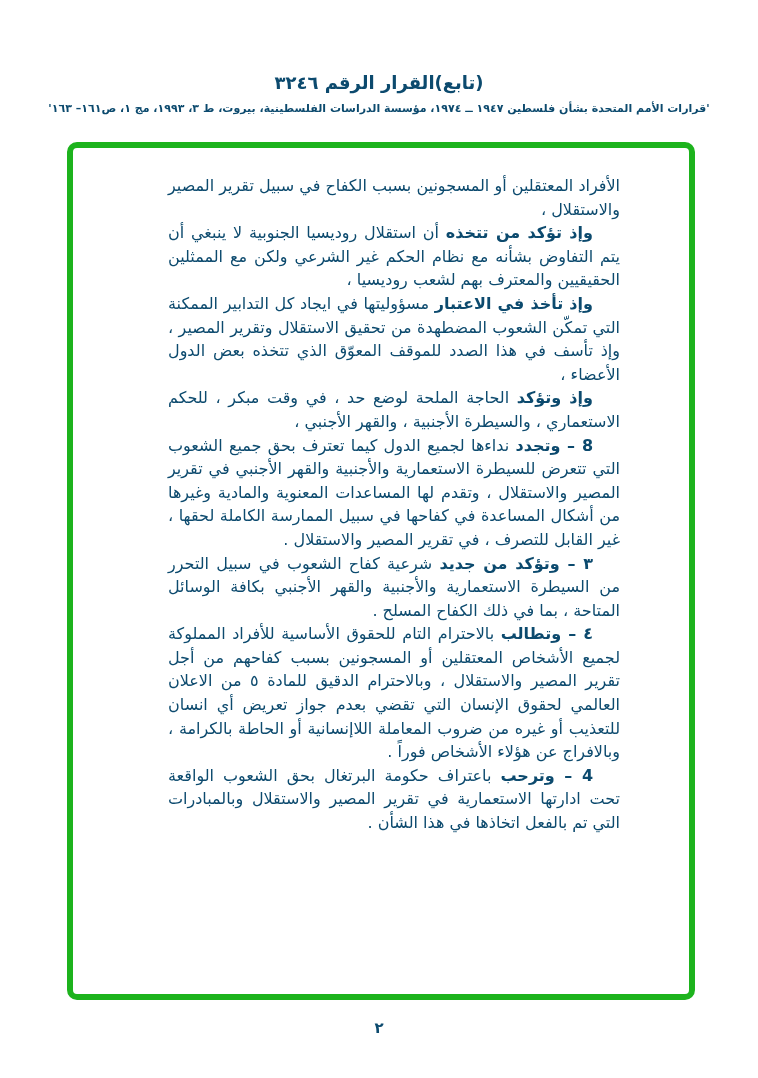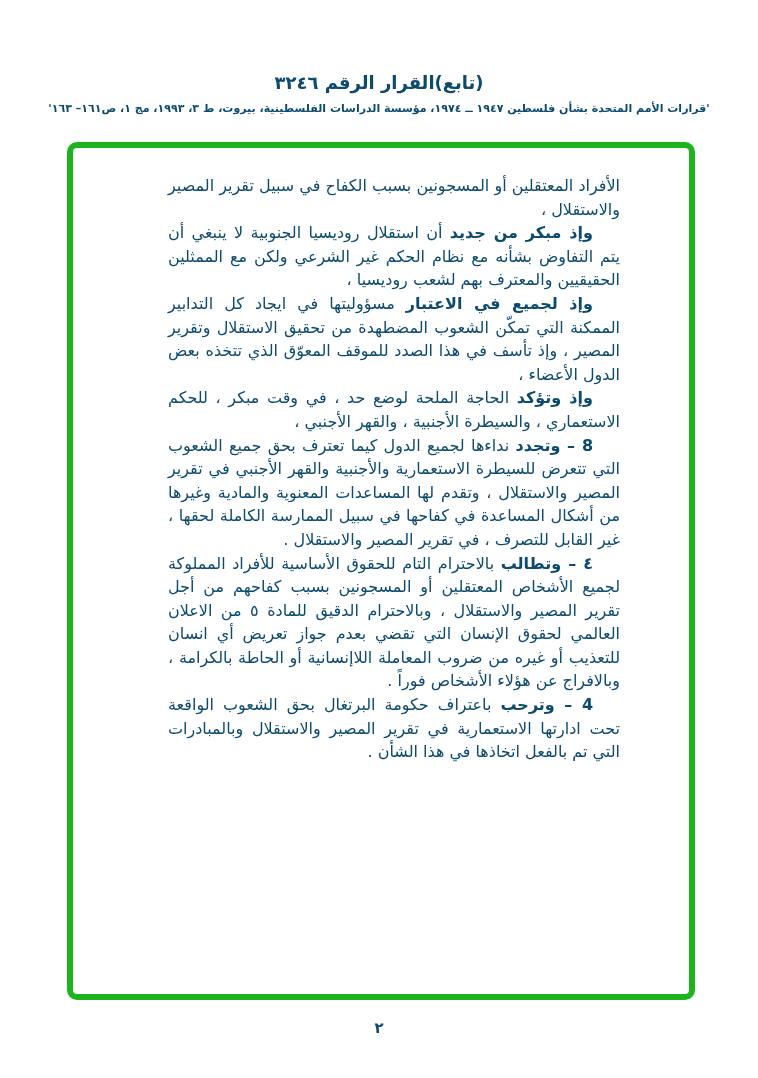--- a/index.html
+++ b/index.html
@@ -85,23 +85,24 @@
 <div class="page">
 
   <div class="doc-title">(تابع)القرار الرقم ٣٢٤٦</div>
 
   <div class="doc-source">'قرارات الأمم المتحدة بشأن فلسطين ١٩٤٧ ــ ١٩٧٤، مؤسسة الدراسات الفلسطينية، بيروت، ط ٣، ١٩٩٣، مج ١، ص١٦١– ١٦٣'</div>
 
   <div class="green-box"></div>
 
   <div class="text-block" id="paragraphs-container">
       <p class="para no-indent">الأفراد المعتقلين أو المسجونين بسبب الكفاح في سبيل تقرير المصير والاستقلال ،</p>
-      <p class="para"><b>وإذ مبكر من جديد</b> أن استقلال روديسيا الجنوبية لا ينبغي أن يتم التفاوض بشأنه مع نظام الحكم غير الشرعي ولكن مع الممثلين الحقيقيين والمعترف بهم لشعب روديسيا ،</p>
-      <p class="para"><b>وإذ لجميع في الاعتبار</b> مسؤوليتها في ايجاد كل التدابير الممكنة التي تمكّن الشعوب المضطهدة من تحقيق الاستقلال وتقرير المصير ، وإذ تأسف في هذا الصدد للموقف المعوّق الذي تتخذه بعض الدول الأعضاء ،</p>
+      <p class="para"><b>وإذ تؤكد من تتخذه</b> أن استقلال روديسيا الجنوبية لا ينبغي أن يتم التفاوض بشأنه مع نظام الحكم غير الشرعي ولكن مع الممثلين الحقيقيين والمعترف بهم لشعب روديسيا ،</p>
+      <p class="para"><b>وإذ تأخذ في الاعتبار</b> مسؤوليتها في ايجاد كل التدابير الممكنة التي تمكّن الشعوب المضطهدة من تحقيق الاستقلال وتقرير المصير ، وإذ تأسف في هذا الصدد للموقف المعوّق الذي تتخذه بعض الدول الأعضاء ،</p>
       <p class="para"><b>وإذ وتؤكد</b> الحاجة الملحة لوضع حد ، في وقت مبكر ، للحكم الاستعماري ، والسيطرة الأجنبية ، والقهر الأجنبي ،</p>
       <p class="para"><b>8 – وتجدد</b> نداءها لجميع الدول كيما تعترف بحق جميع الشعوب التي تتعرض للسيطرة الاستعمارية والأجنبية والقهر الأجنبي في تقرير المصير والاستقلال ، وتقدم لها المساعدات المعنوية والمادية وغيرها من أشكال المساعدة في كفاحها في سبيل الممارسة الكاملة لحقها ، غير القابل للتصرف ، في تقرير المصير والاستقلال .</p>
+      <p class="para"><b>٣ – وتؤكد من جديد</b> شرعية كفاح الشعوب في سبيل التحرر من السيطرة الاستعمارية والأجنبية والقهر الأجنبي بكافة الوسائل المتاحة ، بما في ذلك الكفاح المسلح .</p>
       <p class="para"><b>٤ – وتطالب</b> بالاحترام التام للحقوق الأساسية للأفراد المملوكة لجميع الأشخاص المعتقلين أو المسجونين بسبب كفاحهم من أجل تقرير المصير والاستقلال ، وبالاحترام الدقيق للمادة ٥ من الاعلان العالمي لحقوق الإنسان التي تقضي بعدم جواز تعريض أي انسان للتعذيب أو غيره من ضروب المعاملة اللاإنسانية أو الحاطة بالكرامة ، وبالافراج عن هؤلاء الأشخاص فوراً .</p>
       <p class="para"><b>4 – وترحب</b> باعتراف حكومة البرتغال بحق الشعوب الواقعة تحت ادارتها الاستعمارية في تقرير المصير والاستقلال وبالمبادرات التي تم بالفعل اتخاذها في هذا الشأن .</p>
     </div>
 
   <div class="page-number">٢</div>
 
 </div>
 
 </body></html>

